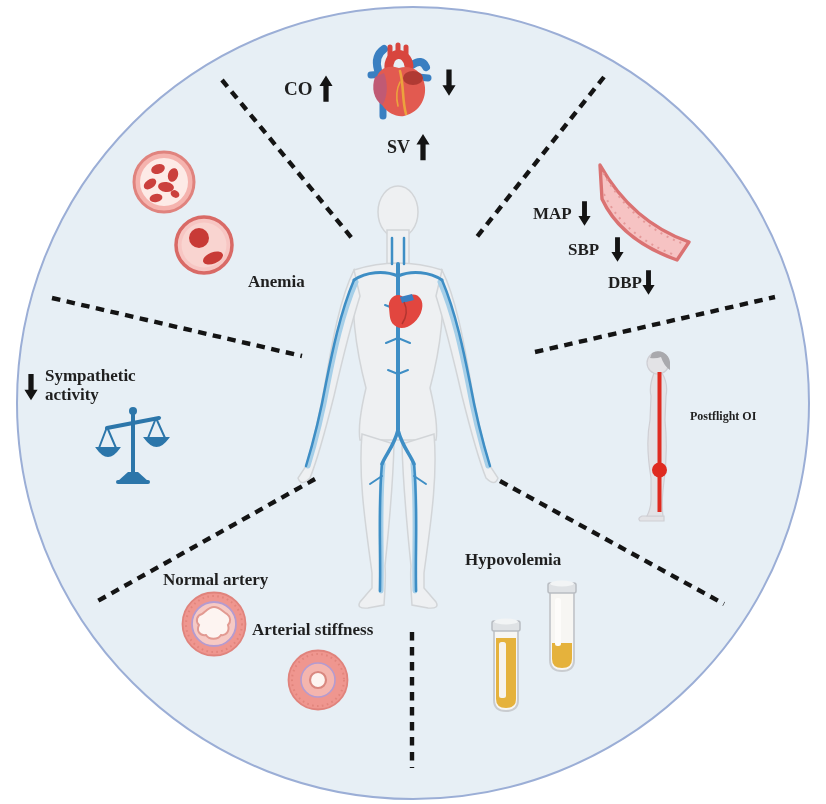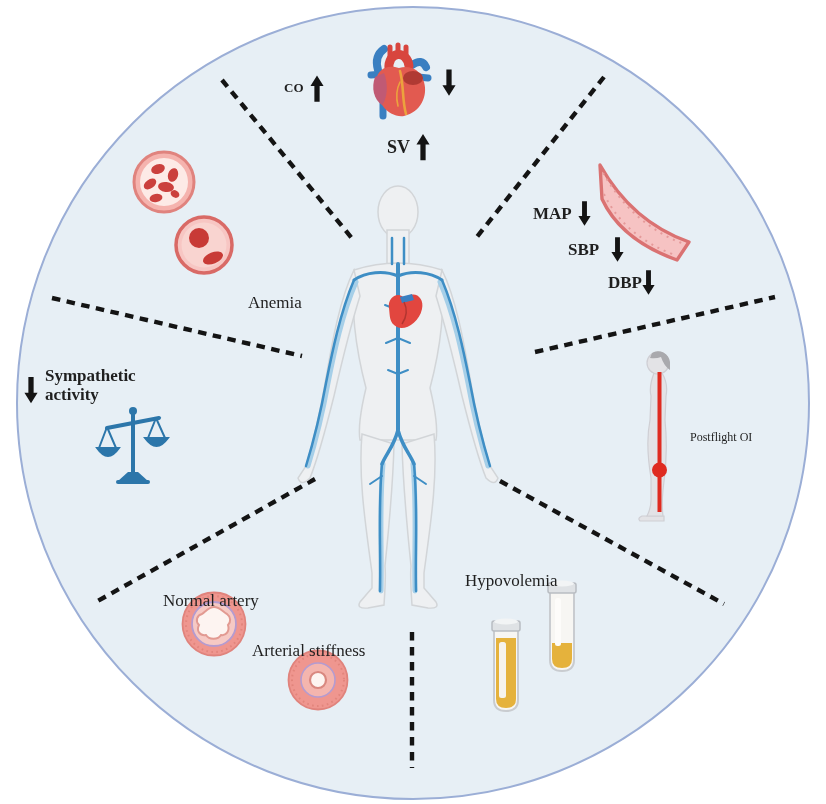--- a/index.html
+++ b/index.html
@@ -1,21 +1,21 @@
 <!DOCTYPE html>
 <html><head>
 <meta charset="utf-8">
 <style>
   html,body{margin:0;padding:0;background:#fff;}
   .canvas{position:relative;width:826px;height:804px;background:#ffffff;overflow:hidden;
           font-family:"Liberation Serif",serif;}
   .bg-circle{position:absolute;left:16px;top:6px;width:794px;height:794px;border-radius:50%;
              background:#e7eff5;border:2.5px solid #9baed6;box-sizing:border-box;}
   svg.abs{position:absolute;}
-  .lbl{position:absolute;font-weight:400;color:#1f1f1f;font-size:17px;line-height:1.12;white-space:nowrap;margin-top:21px;}
+  .lbl{position:absolute;font-weight:700;color:#1f1f1f;font-size:17px;line-height:1.12;white-space:nowrap;}
   .row{position:absolute;display:flex;align-items:center;gap:6px;}
   .row .txt{font-weight:700;color:#1f1f1f;font-size:17px;line-height:1.12;}
   .arrow{flex:0 0 auto;display:block;}
 </style>
 </head>
 <body>
 
 <div class="canvas">
 
   <div class="bg-circle"></div>
@@ -160,21 +160,21 @@
       <circle cx="30" cy="15" r="11"></circle>
       <path d="M24,5 A12,12 0 0 1 42,14 L42,22 Q36,18 33,9 Q28,11 22,10 Z" fill="#a9a9ad" stroke="none"></path>
     </g>
     <g>
       <rect x="29.5" y="24" width="4" height="140" fill="#df2b20"></rect>
       <circle cx="31.5" cy="122" r="7.5" fill="#df2b20"></circle>
     </g>
   </svg>
 
   <div class="row" style="left:284px;top:74px">
-    <span class="txt" style="font-size:13px">CO</span>
+    <span class="txt" style="font-size:19px">CO</span>
     <svg class="arrow" width="14" height="29" viewBox="0 0 16 30">
       <polygon points="8,0 15.5,12 11,12 11,30 5,30 5,12 0.5,12" fill="#141414"></polygon>
       </svg>
   </div>
 
   <div class="row" style="left:442px;top:68px">
     <svg class="arrow" width="14" height="29" viewBox="0 0 16 30">
       <polygon points="8,30 0.5,18 5,18 5,0 11,0 11,18 15.5,18" fill="#141414"></polygon>
       </svg>
   </div>
@@ -200,21 +200,21 @@
       </svg>
   </div>
 
   <div class="row" style="left:608px;top:269px;gap:0">
     <span class="txt">DBP</span>
     <svg class="arrow" width="13" height="27" viewBox="0 0 16 30">
       <polygon points="8,30 0.5,18 5,18 5,0 11,0 11,18 15.5,18" fill="#141414"></polygon>
       </svg>
   </div>
 
-  <div class="row" style="left:24px;top:366px;gap:7px;align-items:flex-end">
+  <div class="row" style="left:24px;top:366px;gap:7px;align-items:center">
     <svg class="arrow" width="14" height="28" viewBox="0 0 16 30" style="margin-top:3px">
       <polygon points="8,30 0.5,18 5,18 5,0 11,0 11,18 15.5,18" fill="#141414"></polygon>
       </svg>
     <span class="txt wrap" style="width:112px;white-space:normal">Sympathetic activity</span>
   </div>
 
 
   <div class="lbl" style="left:248px;top:272px">Anemia</div>
   <div class="lbl" style="left:690px;top:410px;font-size:12px">Postflight OI</div>
   <div class="lbl" style="left:465px;top:550px">Hypovolemia</div>

